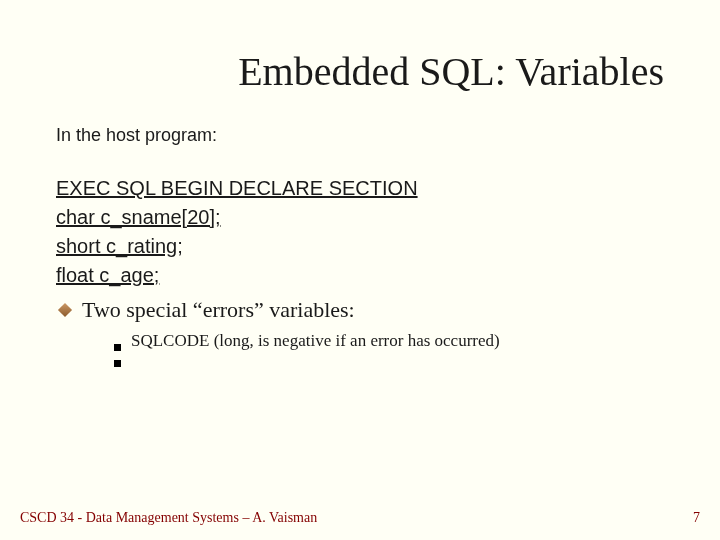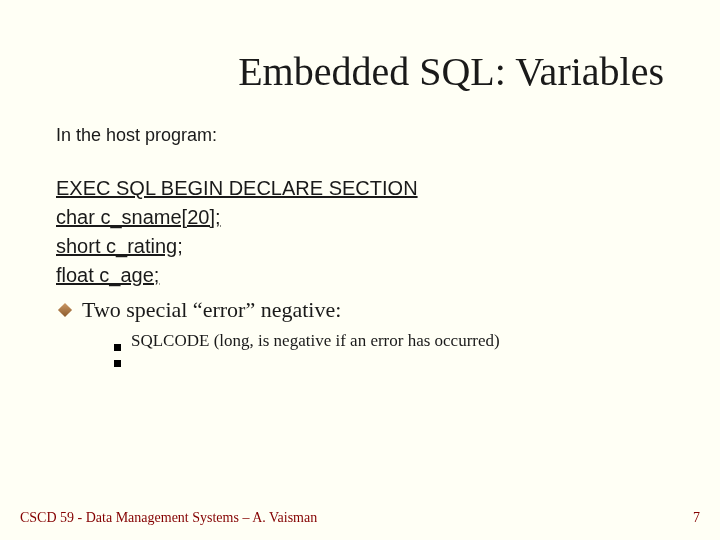--- a/index.html
+++ b/index.html
@@ -93,29 +93,29 @@
 
 <div class="code-block">
   <span class="code-line">EXEC SQL BEGIN DECLARE SECTION</span>
   <span class="code-line">char c_sname[20];</span>
   <span class="code-line">short c_rating;</span>
   <span class="code-line">float c_age;</span>
 </div>
 
 <div class="bullet-row">
   <span class="diamond-icon"></span>
-  <span class="bullet-text">Two special “error” negative:</span>
+  <span class="bullet-text">Two special “errors” variables:</span>
 </div>
 
 <div class="sublist">
   <div class="sub-row">
     <span class="square-icon"></span>
     <span class="sub-text">SQLCODE (long, is negative if an error has occurred)</span>
   </div>
   <div class="sub-row">
     <span class="square-icon"></span>
   </div>
 </div>
 
 <div class="footer">
-  <span>CSCD 59 - Data Management Systems – A. Vaisman</span>
+  <span>CSCD 34 - Data Management Systems – A. Vaisman</span>
   <span>7</span>
 </div>
 
 </body></html>

